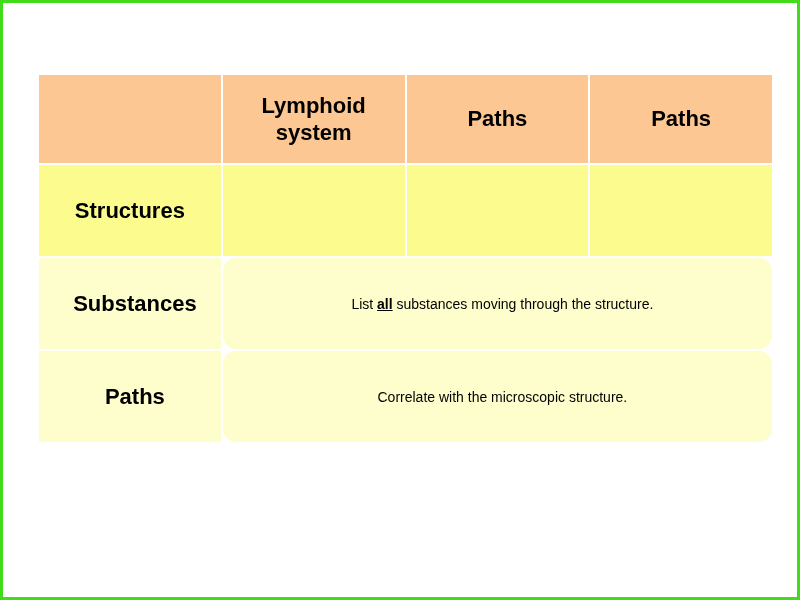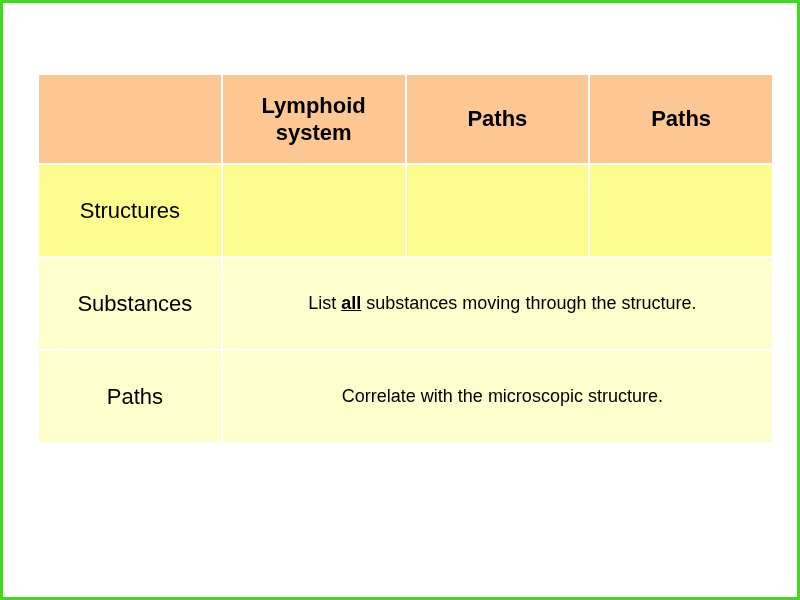--- a/index.html
+++ b/index.html
@@ -41,26 +41,27 @@
   tr.header-row td {
     background: var(--header-bg);
     font-weight: bold;
     font-size: 22px;
     line-height: 1.25;
     padding: 0 18px;
   }
   tr.row-yellow td { background: var(--row-yellow); }
   tr.row-pale td { background: var(--row-pale); padding-left: 10px; }
   td.label-cell {
-    font-weight: normal;
+    font-weight: bold;
     font-size: 22px;
   }
   td.desc-cell {
-    font-size: 18px;
+    font-size: 14px;
     font-weight: normal;
+    border-radius: 13px;
   }
   .emph {
     font-weight: bold;
     text-decoration: underline;
   }
 </style>
 </head>
 <body>
 
 <div class="slide">

